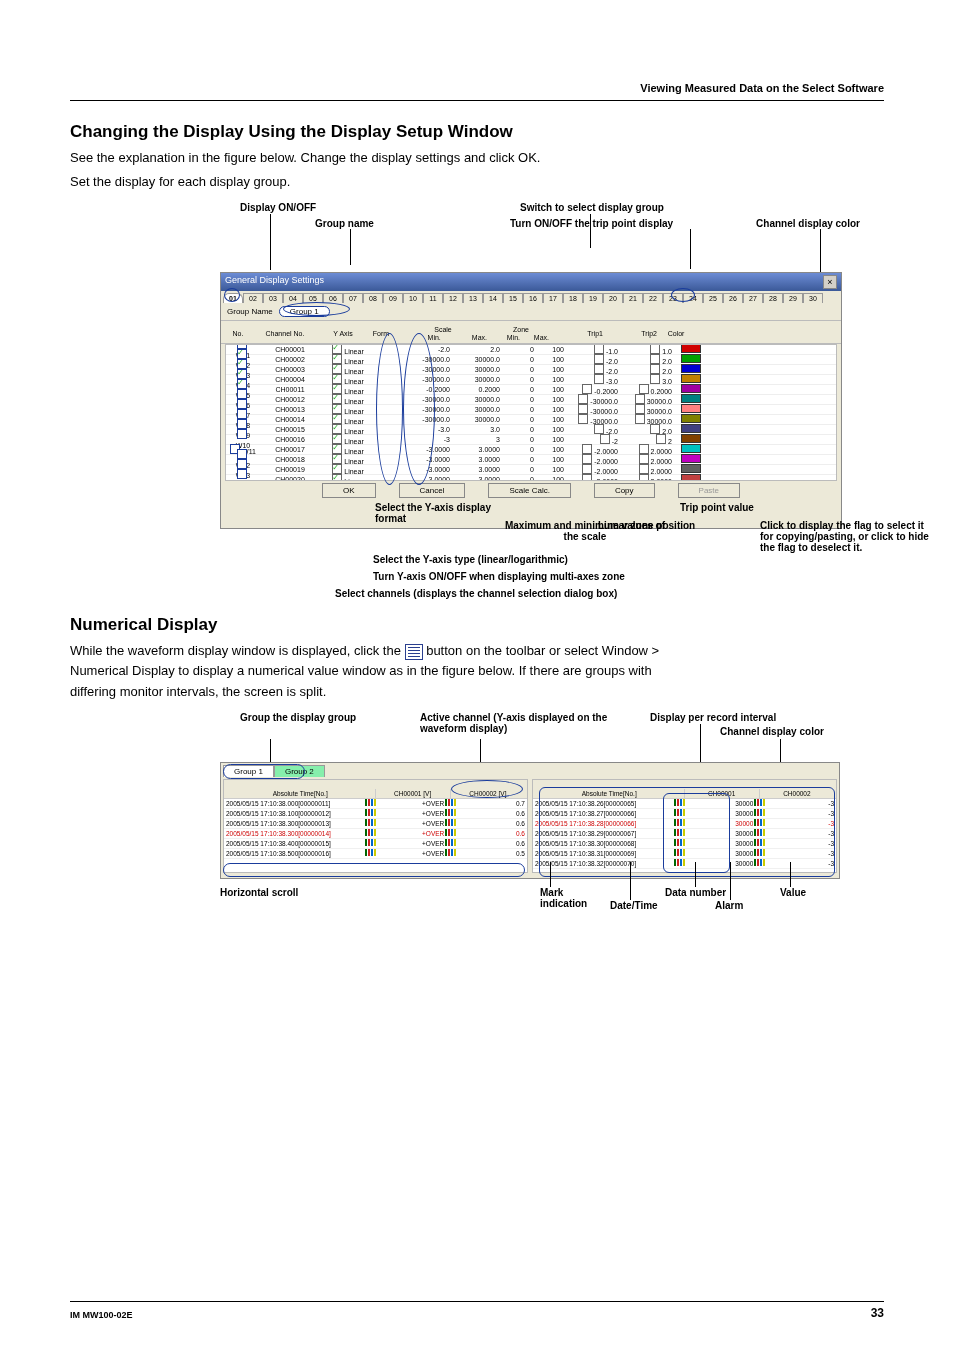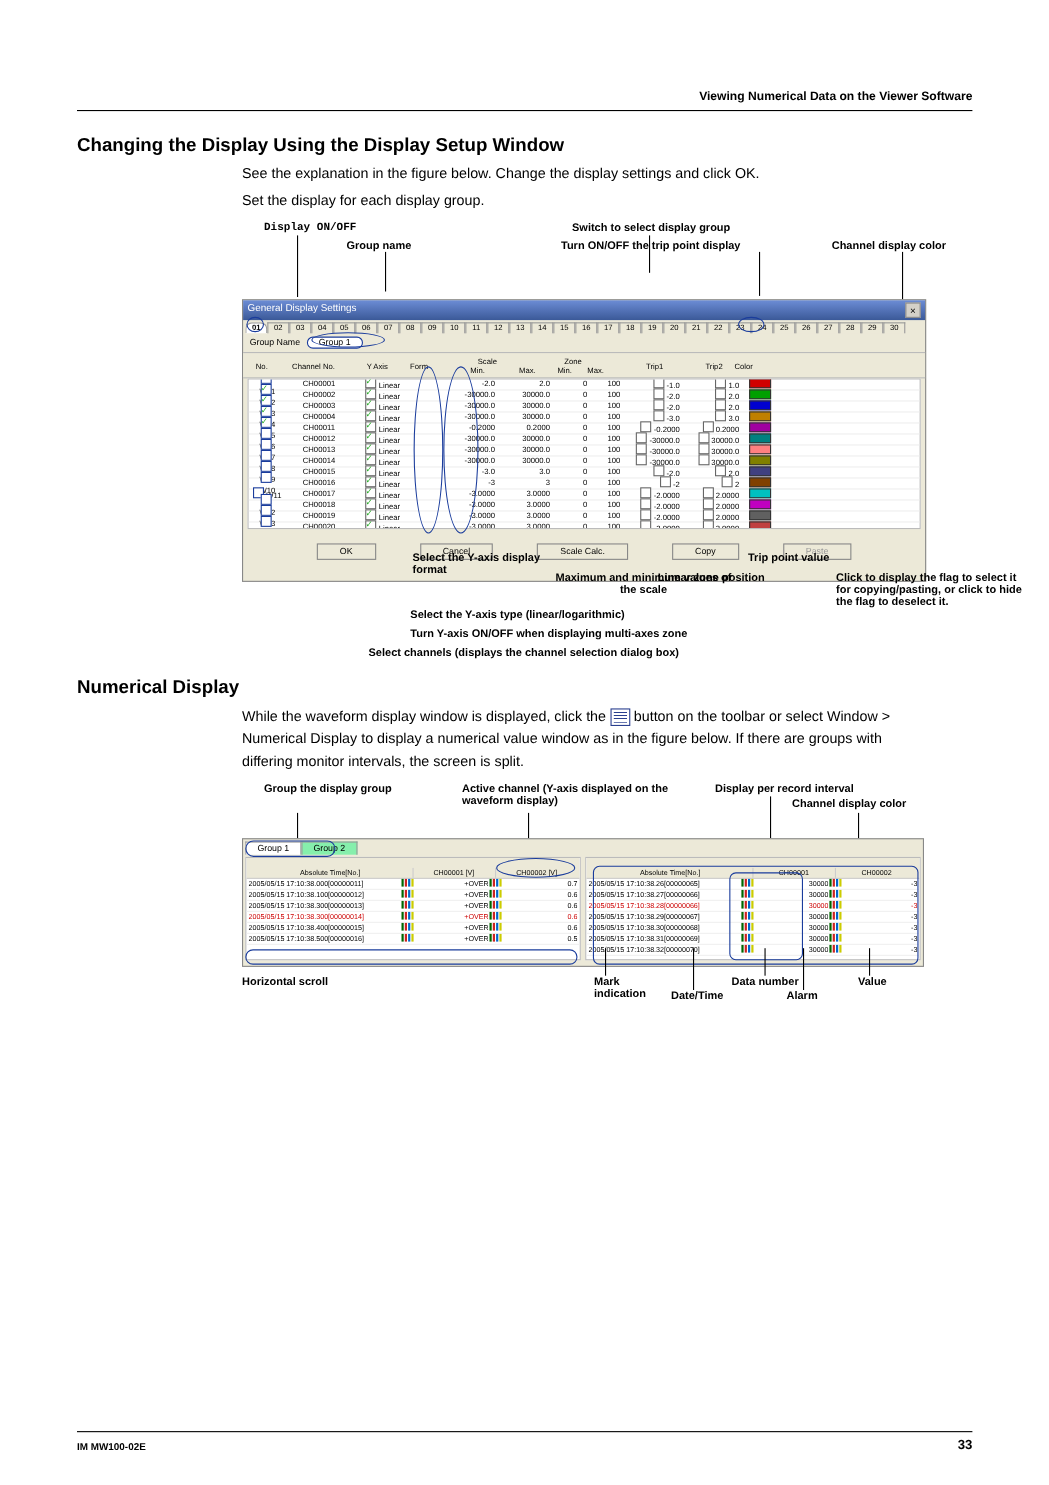--- a/index.html
+++ b/index.html
@@ -41,21 +41,20 @@
     font-weight: bold;
     color: #000;
     margin: 18px 0 6px 0;
   }
   .body-text {
     font-size: 13px;
     line-height: 1.55;
     margin: 0 0 4px 0;
   }
   .indent {
-    margin-left: 150px;
     width: 620px;
   }
   .label {
     font-size: 10px;
     font-weight: bold;
   }
   .figure-wrap {
     margin: 10px 0 8px 150px;
     position: relative;
   }
@@ -64,21 +63,20 @@
     width: 640px;
     height: 395px;
     position: relative;
   }
   .fig1 .toplabels {
     display: flex;
     gap: 40px;
     position: absolute;
     top: 0;
     left: 20px;
-    font-family: Liberation Mono, monospace;
   }
   .fig1 .toplabels2{
     position:absolute; top:0; left:300px;
   }
   .fig1 .toplabels3{
     position:absolute; top:16px; left:95px;
   }
   .fig1 .toplabels4{
     position:absolute; top:16px; left:290px;
   }
@@ -140,21 +138,21 @@
   .col-zmax{width:30px;text-align:right;padding-right:2px}
   .col-trip{width:52px;text-align:right;padding-right:2px}
   .col-trip2{width:52px;text-align:right;padding-right:2px}
   .col-color{width:34px;text-align:center}
   .tbl-body{height:135px;overflow:hidden;background:#fff;border:1px solid #bbb;margin:0 4px}
   .tbl-row{border-bottom:1px solid #eee;height:9px;line-height:9px;font-family:sans-serif}
   .cb{width:8px;height:8px;border:1px solid #666;background:#fff;display:inline-block;margin-right:2px;position:relative}
   .cb.on::after{content:"✓";position:absolute;top:-2px;left:-1px;font-size:8px;color:#2a2}
   .cb.blue{border-color:#1a3c9c}
   .colorbox{width:18px;height:7px;display:inline-block;border:1px solid #333}
-  .btnrow{display:flex;gap:40px;justify-content:center;padding:13px 0}
+  .btnrow{display:flex;gap:23px;justify-content:center;padding:2px 0}
   .dlg-btn{border:1px solid #888;background:#ece9d8;font-size:8px;padding:2px 20px}
   .fig1 .callouts{
     position:absolute;
     font-size:10px;font-weight:bold;
   }
   .line-v{position:absolute;width:1px;background:#000}
   
   .fig2{
     width:630px;height:220px;position:relative;
   }
@@ -211,21 +209,21 @@
     background:repeating-linear-gradient(#2a3f8f,#2a3f8f 1px,#fff 1px,#fff 3px);
   }
   .oval-mark{
     position:absolute;border:1px solid #1a3c9c;border-radius:50%;
   }
 </style>
 </head>
 <body>
 
 <div class="page">
-  <div class="running-head">Viewing Numerical Data on the Viewer Software</div>
+  <div class="running-head">Viewing Measured Data on the Select Software</div>
   <div class="hr-top"></div>
 
   <div class="h1">Changing the Display Using the Display Setup Window</div>
   <p class="body-text indent">See the explanation in the figure below. Change the display settings and click OK.</p>
   <p class="body-text indent">Set the display for each display group.</p>
 
   <div class="figure-wrap">
     <div class="fig1">
       <div class="label toplabels">Display ON/OFF</div>
       <div class="label toplabels2">Switch to select display group</div>

